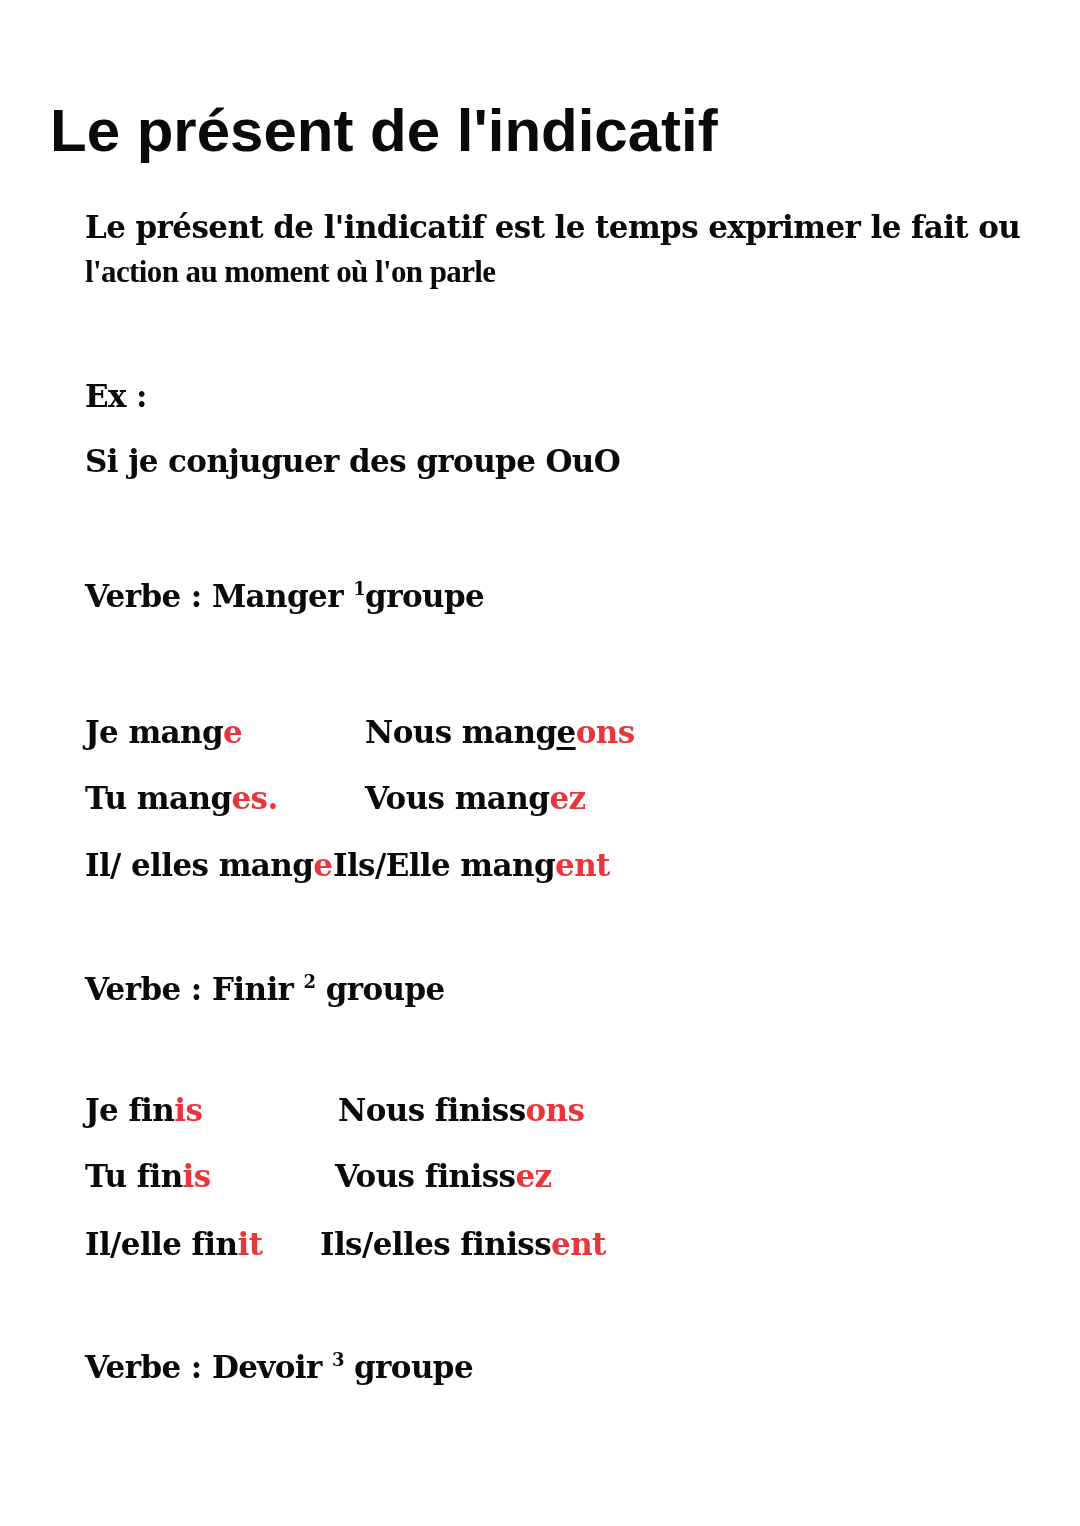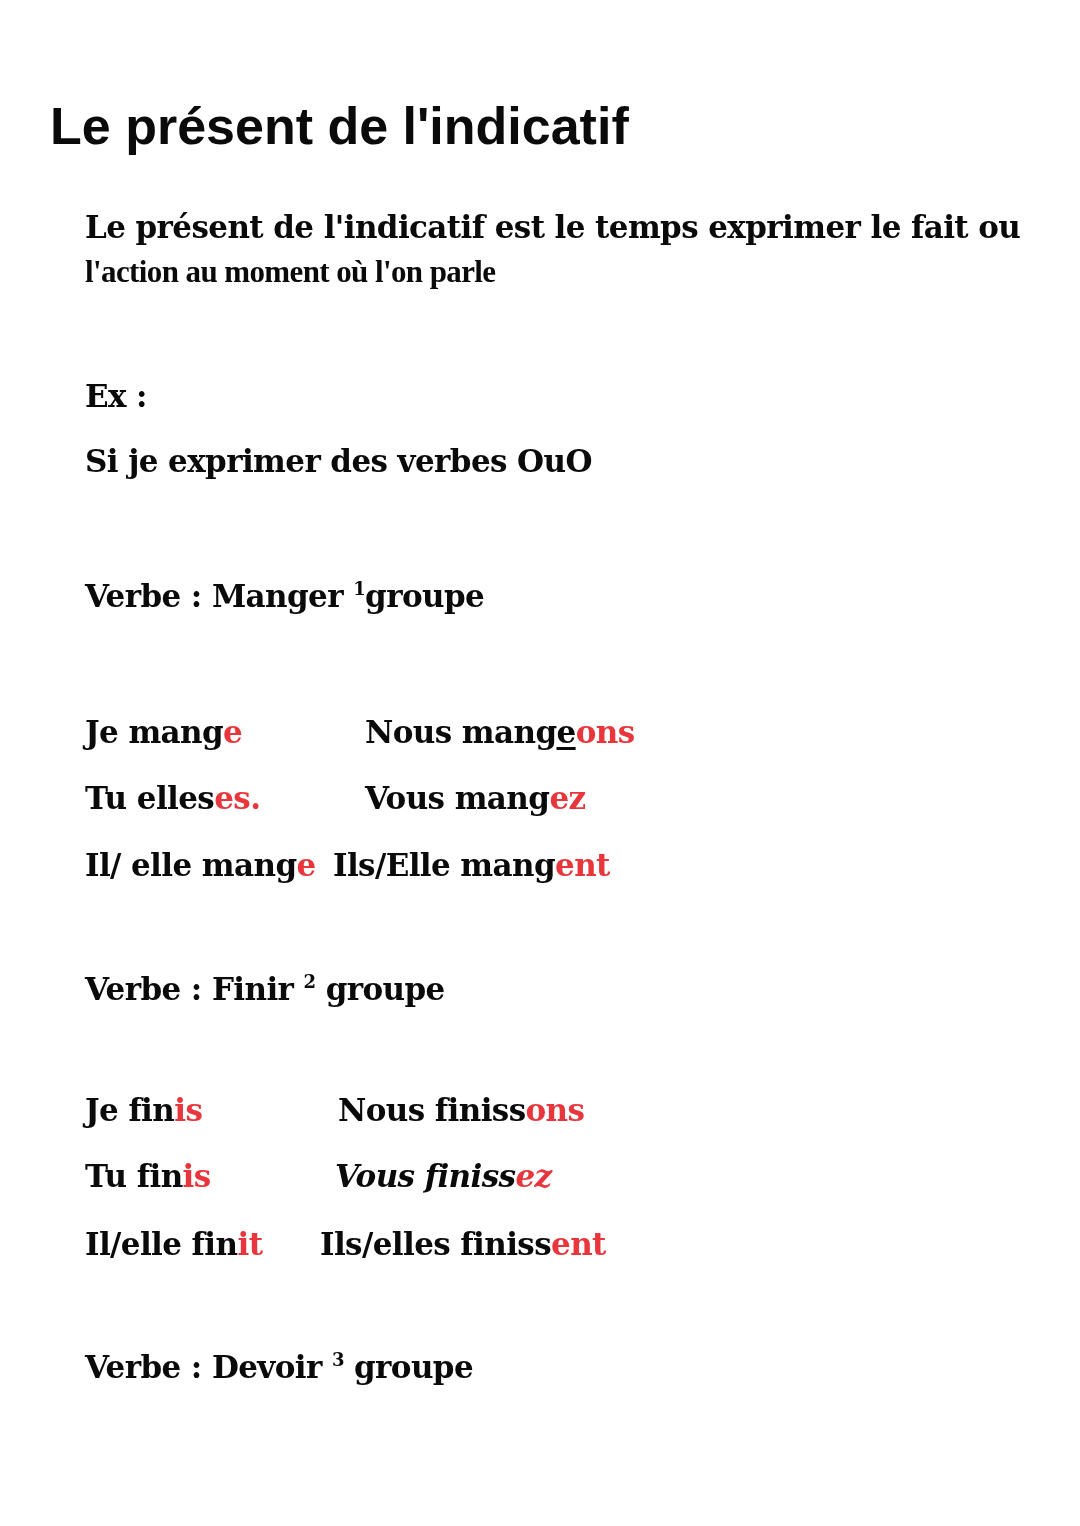--- a/index.html
+++ b/index.html
@@ -3,21 +3,21 @@
 <meta charset="utf-8">
 <style>
   html, body { margin: 0; padding: 0; }
   body {
     width: 1080px; height: 1526px; background: #ffffff; position: relative;
     overflow: hidden; color: #0a0a0a;
   }
   .abs { position: absolute; white-space: nowrap; }
   .title {
     font-family: "Liberation Sans", "DejaVu Sans", sans-serif;
-    font-weight: 700; font-size: 52px; letter-spacing: 0px;
+    font-weight: 700; font-size: 60px; letter-spacing: 0px;
     left: 50px; top: 56px; line-height: 70px;
   }
   .deco {
     font-family: "DejaVu Serif", "Liberation Serif", serif;
     font-weight: 700; font-size: 31px; line-height: 40px;
     letter-spacing: -0.6px;
     margin-left: 35px;
   }
   .red { color: #e8363c; }
   .u { text-decoration: underline; text-decoration-thickness: 3px; text-underline-offset: 4px; }
@@ -25,35 +25,35 @@
 </style>
 </head>
 <body>
 
 <h1 class="abs title">Le présent de l'indicatif</h1>
 
 <div class="abs deco" style="left:50px; top:207px;">Le présent de l'indicatif est le temps exprimer le fait ou</div>
 <div class="abs deco" style="left:50px; top:252px;font-family:Liberation Serif, serif;">l'action au moment où l'on parle</div>
 
 <div class="abs deco" style="left:50px; top:376px;">Ex :</div>
-<div class="abs deco" style="left:50px; top:441px;">Si je exprimer des verbes OuO</div>
+<div class="abs deco" style="left:50px; top:441px;">Si je conjuguer des groupe OuO</div>
 
 <div class="abs deco" style="left:50px; top:576px;">
   <span>Verbe : Manger</span>
   <sup>1</sup><span>groupe</span>
 </div>
 
 <div class="abs deco" style="left:50px; top:712px;">
   <span>Je mang</span><span class="red">e</span>
 </div>
 <div class="abs deco" style="left:50px; top:778px;">
-  <span>Tu elles</span><span class="red">es.</span>
+  <span>Tu mang</span><span class="red">es.</span>
 </div>
 <div class="abs deco" style="left:50px; top:845px;">
-  <span>Il/ elle mang</span><span class="red">e</span>
+  <span>Il/ elles mang</span><span class="red">e</span>
 </div>
 <div class="abs deco" style="left:330px; top:712px;">
   <span>Nous mang</span><span class="u">e</span><span class="red">ons</span>
 </div>
 <div class="abs deco" style="left:330px; top:778px;">
   <span>Vous mang</span><span class="red">ez</span>
 </div>
 <div class="abs deco" style="left:298px; top:845px;">
   <span>Ils/Elle mang</span><span class="red">ent</span>
 </div>
@@ -69,21 +69,21 @@
 </div>
 <div class="abs deco" style="left:50px; top:1156px;text-align:right;">
   <span>Tu fin</span><span class="red">is</span>
 </div>
 <div class="abs deco" style="left:50px; top:1224px;">
   <span>Il/elle fin</span><span class="red">it</span>
 </div>
 <div class="abs deco" style="left:303px; top:1090px;">
   <span>Nous finiss</span><span class="red">ons</span>
 </div>
-<div class="abs deco" style="left:300px; top:1156px;font-style:italic;">
+<div class="abs deco" style="left:300px; top:1156px;">
   <span>Vous finiss</span><span class="red">ez</span>
 </div>
 <div class="abs deco" style="left:285px; top:1224px;">
   <span>Ils/elles finiss</span><span class="red">ent</span>
 </div>
 
 <div class="abs deco" style="left:50px; top:1347px;text-align:center;">
   <span>Verbe : Devoir</span>
   <sup>3</sup>
   <span>groupe</span>

